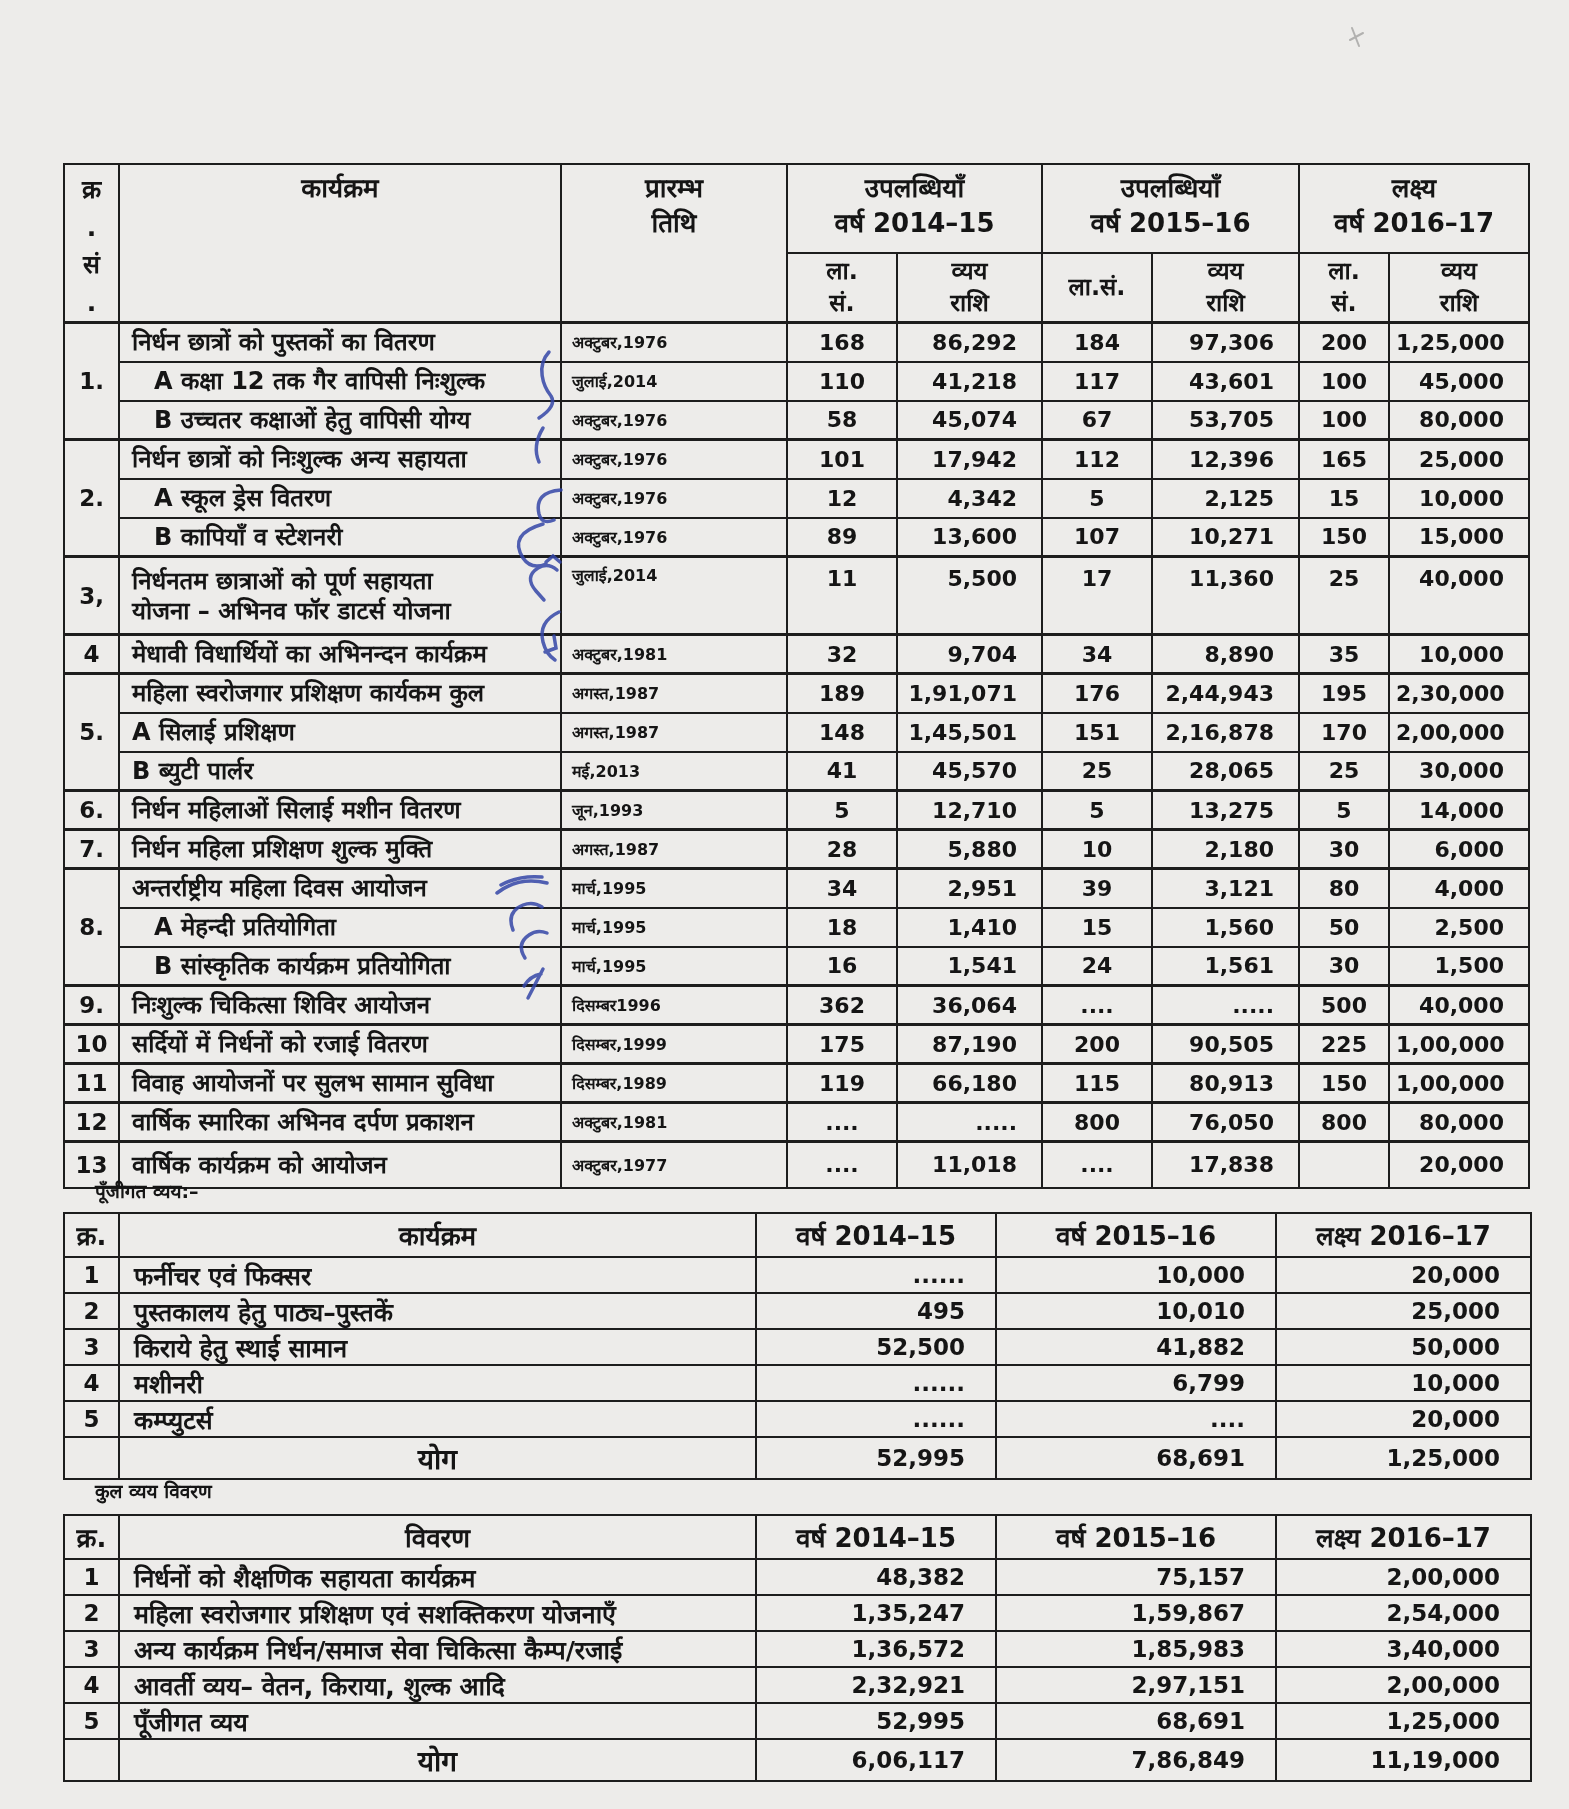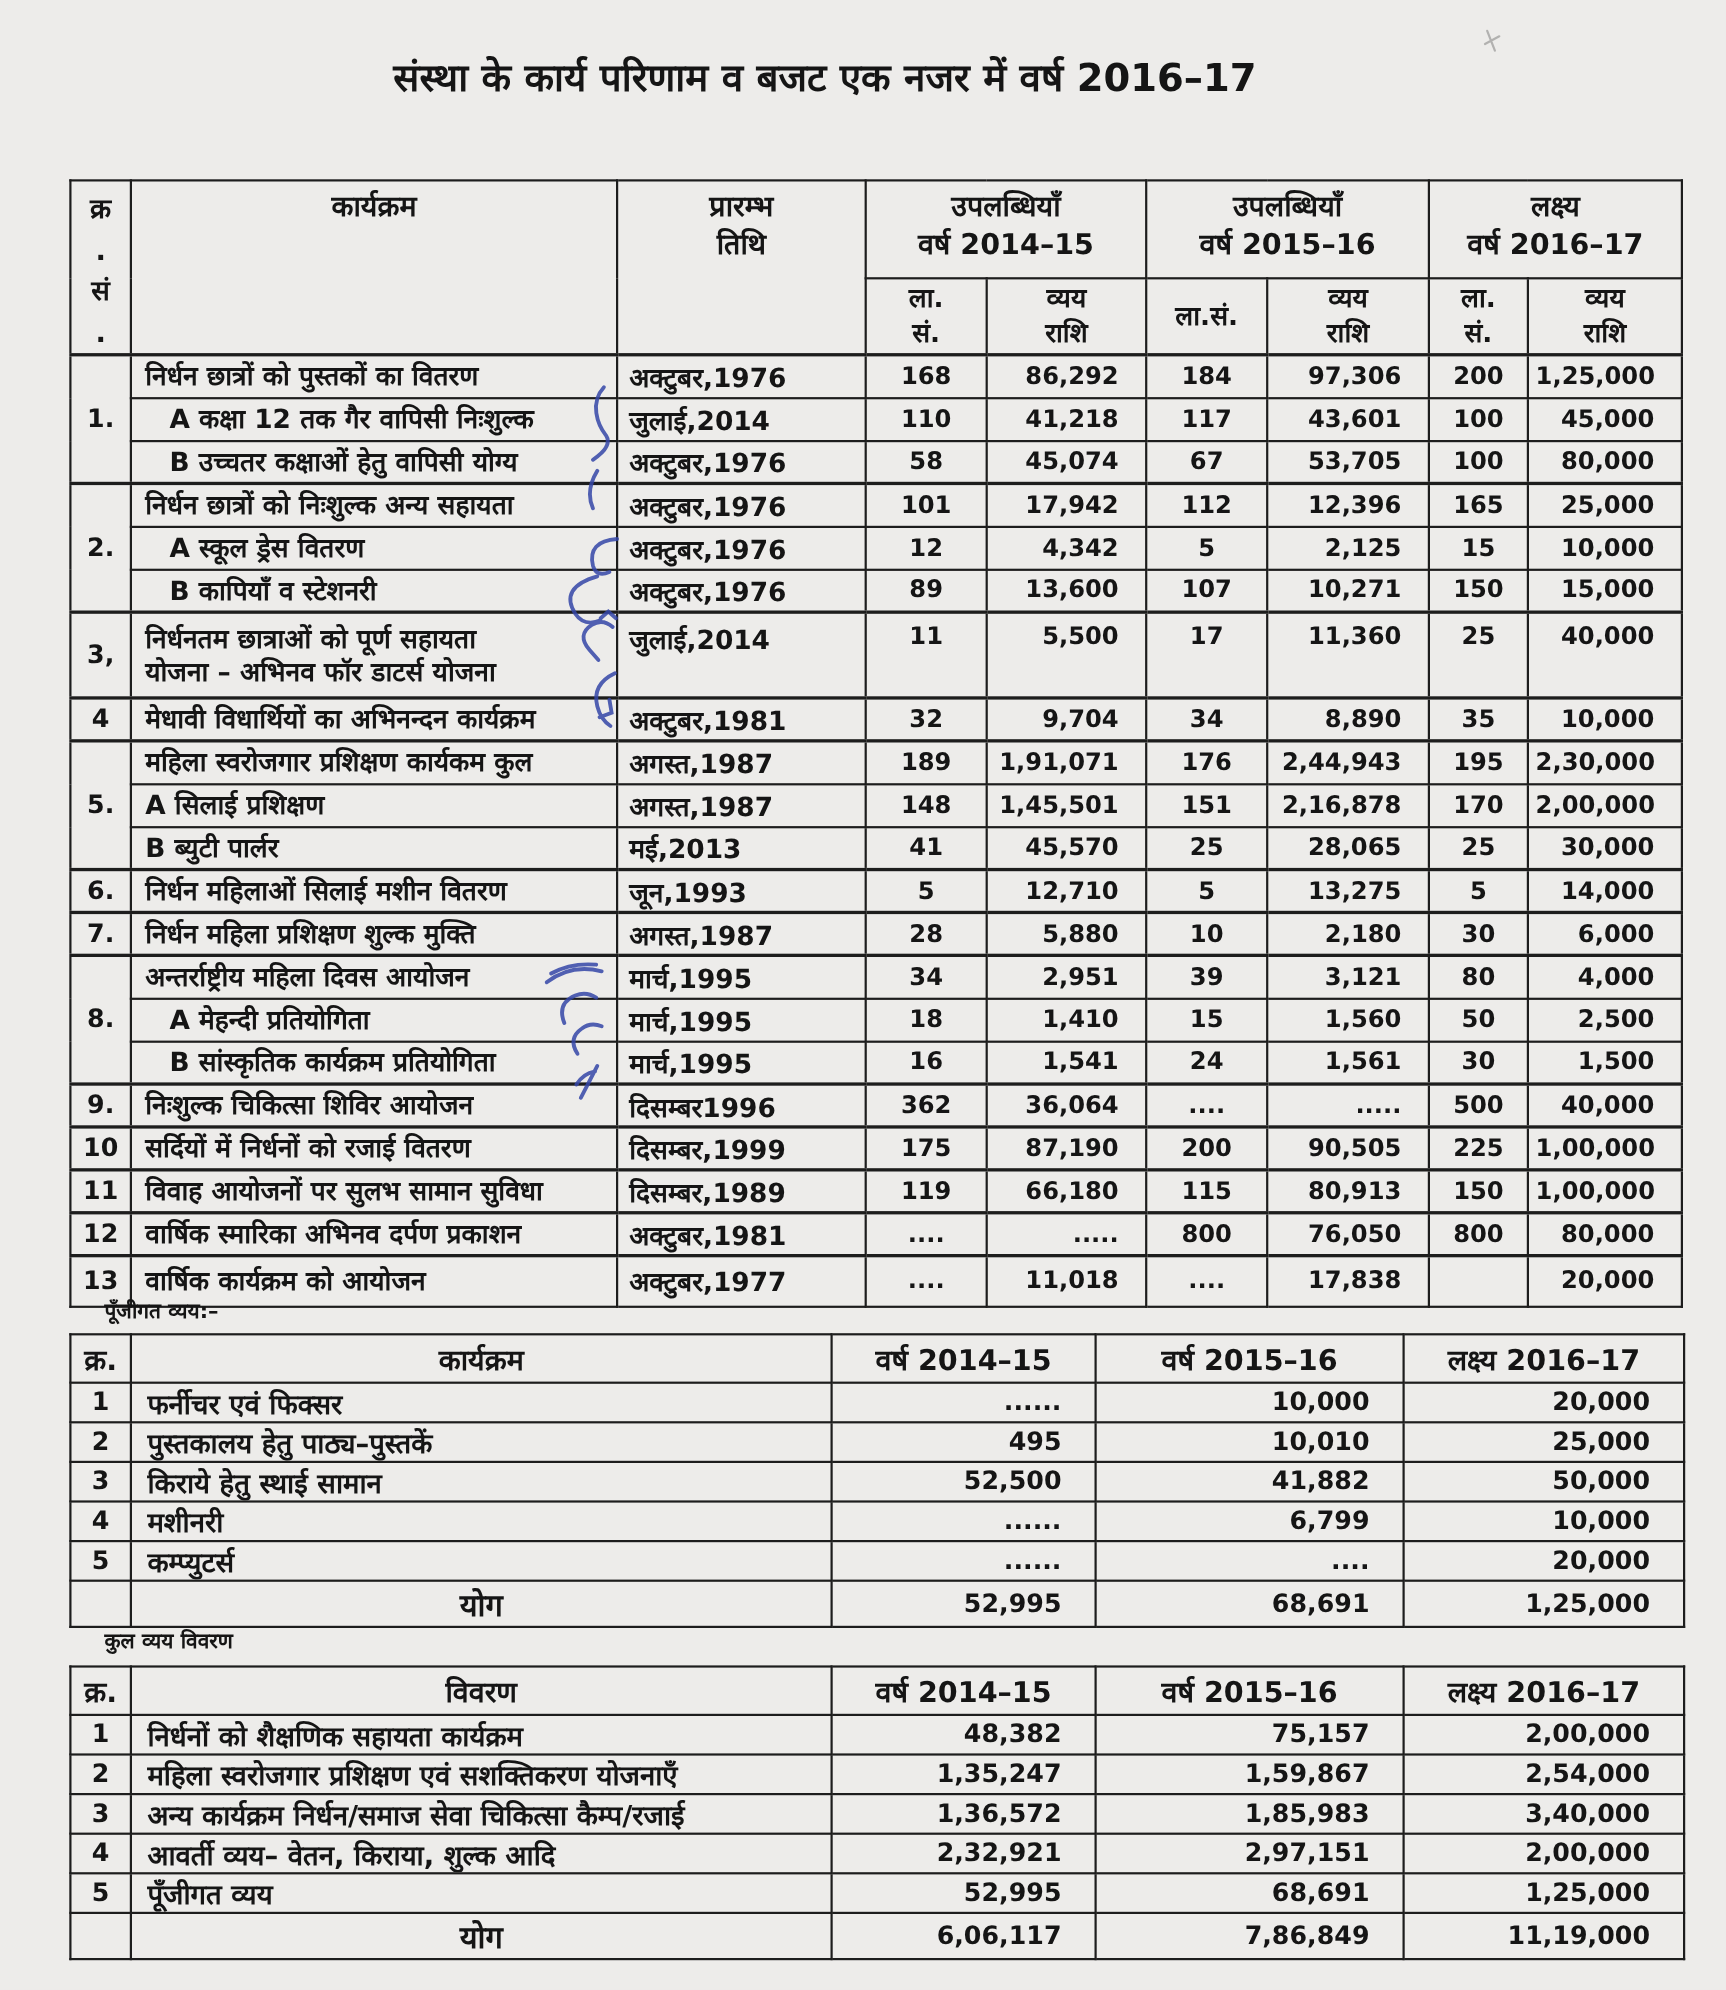--- a/index.html
+++ b/index.html
@@ -24,21 +24,21 @@
   #main-table th.sub{vertical-align:middle;padding-top:0;font-size:24px;}
   #main-table .sn-head{line-height:1.5;font-size:25px;}
   #main-table tr{height:39px;}
   #main-table tr.hdr1{height:86px;}
   #main-table tr.hdr2{height:62px;}
   #main-table tr.tall{height:78px;}
   #main-table tr.last{height:46px;}
   td.sn{text-align:center;font-size:23px;font-weight:bold;}
   td.prog{font-size:24px;font-weight:bold;text-align:left;padding-left:12px;white-space:pre-line;line-height:1.25;margin-left:16px;}
   td.prog.indent{padding-left:34px;}
-  td.date{font-size:24px;font-weight:bold;text-align:left;padding-left:10px;}
+  td.date{font-size:16px;font-weight:bold;text-align:left;padding-left:10px;}
   td.num{font-size:22px;font-weight:bold;text-align:center;}
   td.amt{font-size:22px;font-weight:bold;text-align:right;padding-right:24px;}
   tr.gstart td{border-top-width:3px;}
 
   
   .section-label{position:absolute;left:95px;font-size:19px;font-weight:bold;}
   #label-capital{top:1178px;}
   #label-total{top:1478px;}
 
   
@@ -53,21 +53,20 @@
   .simple-table td.val{font-size:23px;font-weight:bold;text-align:right;padding-right:30px;}
   .simple-table td.yog-label{font-size:28px;font-weight:bold;text-align:center;}
 
   
   #pen-overlay{position:absolute;left:0;top:0;pointer-events:none;}
 </style>
 </head>
 <body>
 
 <div class="titleblock">
-  <div class="subtitle">संस्था के कार्य परिणाम व बजट एक नजर में वर्ष 2016–17</div>
 </div>
 
 <table id="main-table">
   <colgroup>
     <col style="width:55px">
       <col style="width:442px">
       <col style="width:226px">
     <col style="width:110px">
       <col style="width:145px">
       <col style="width:110px">

